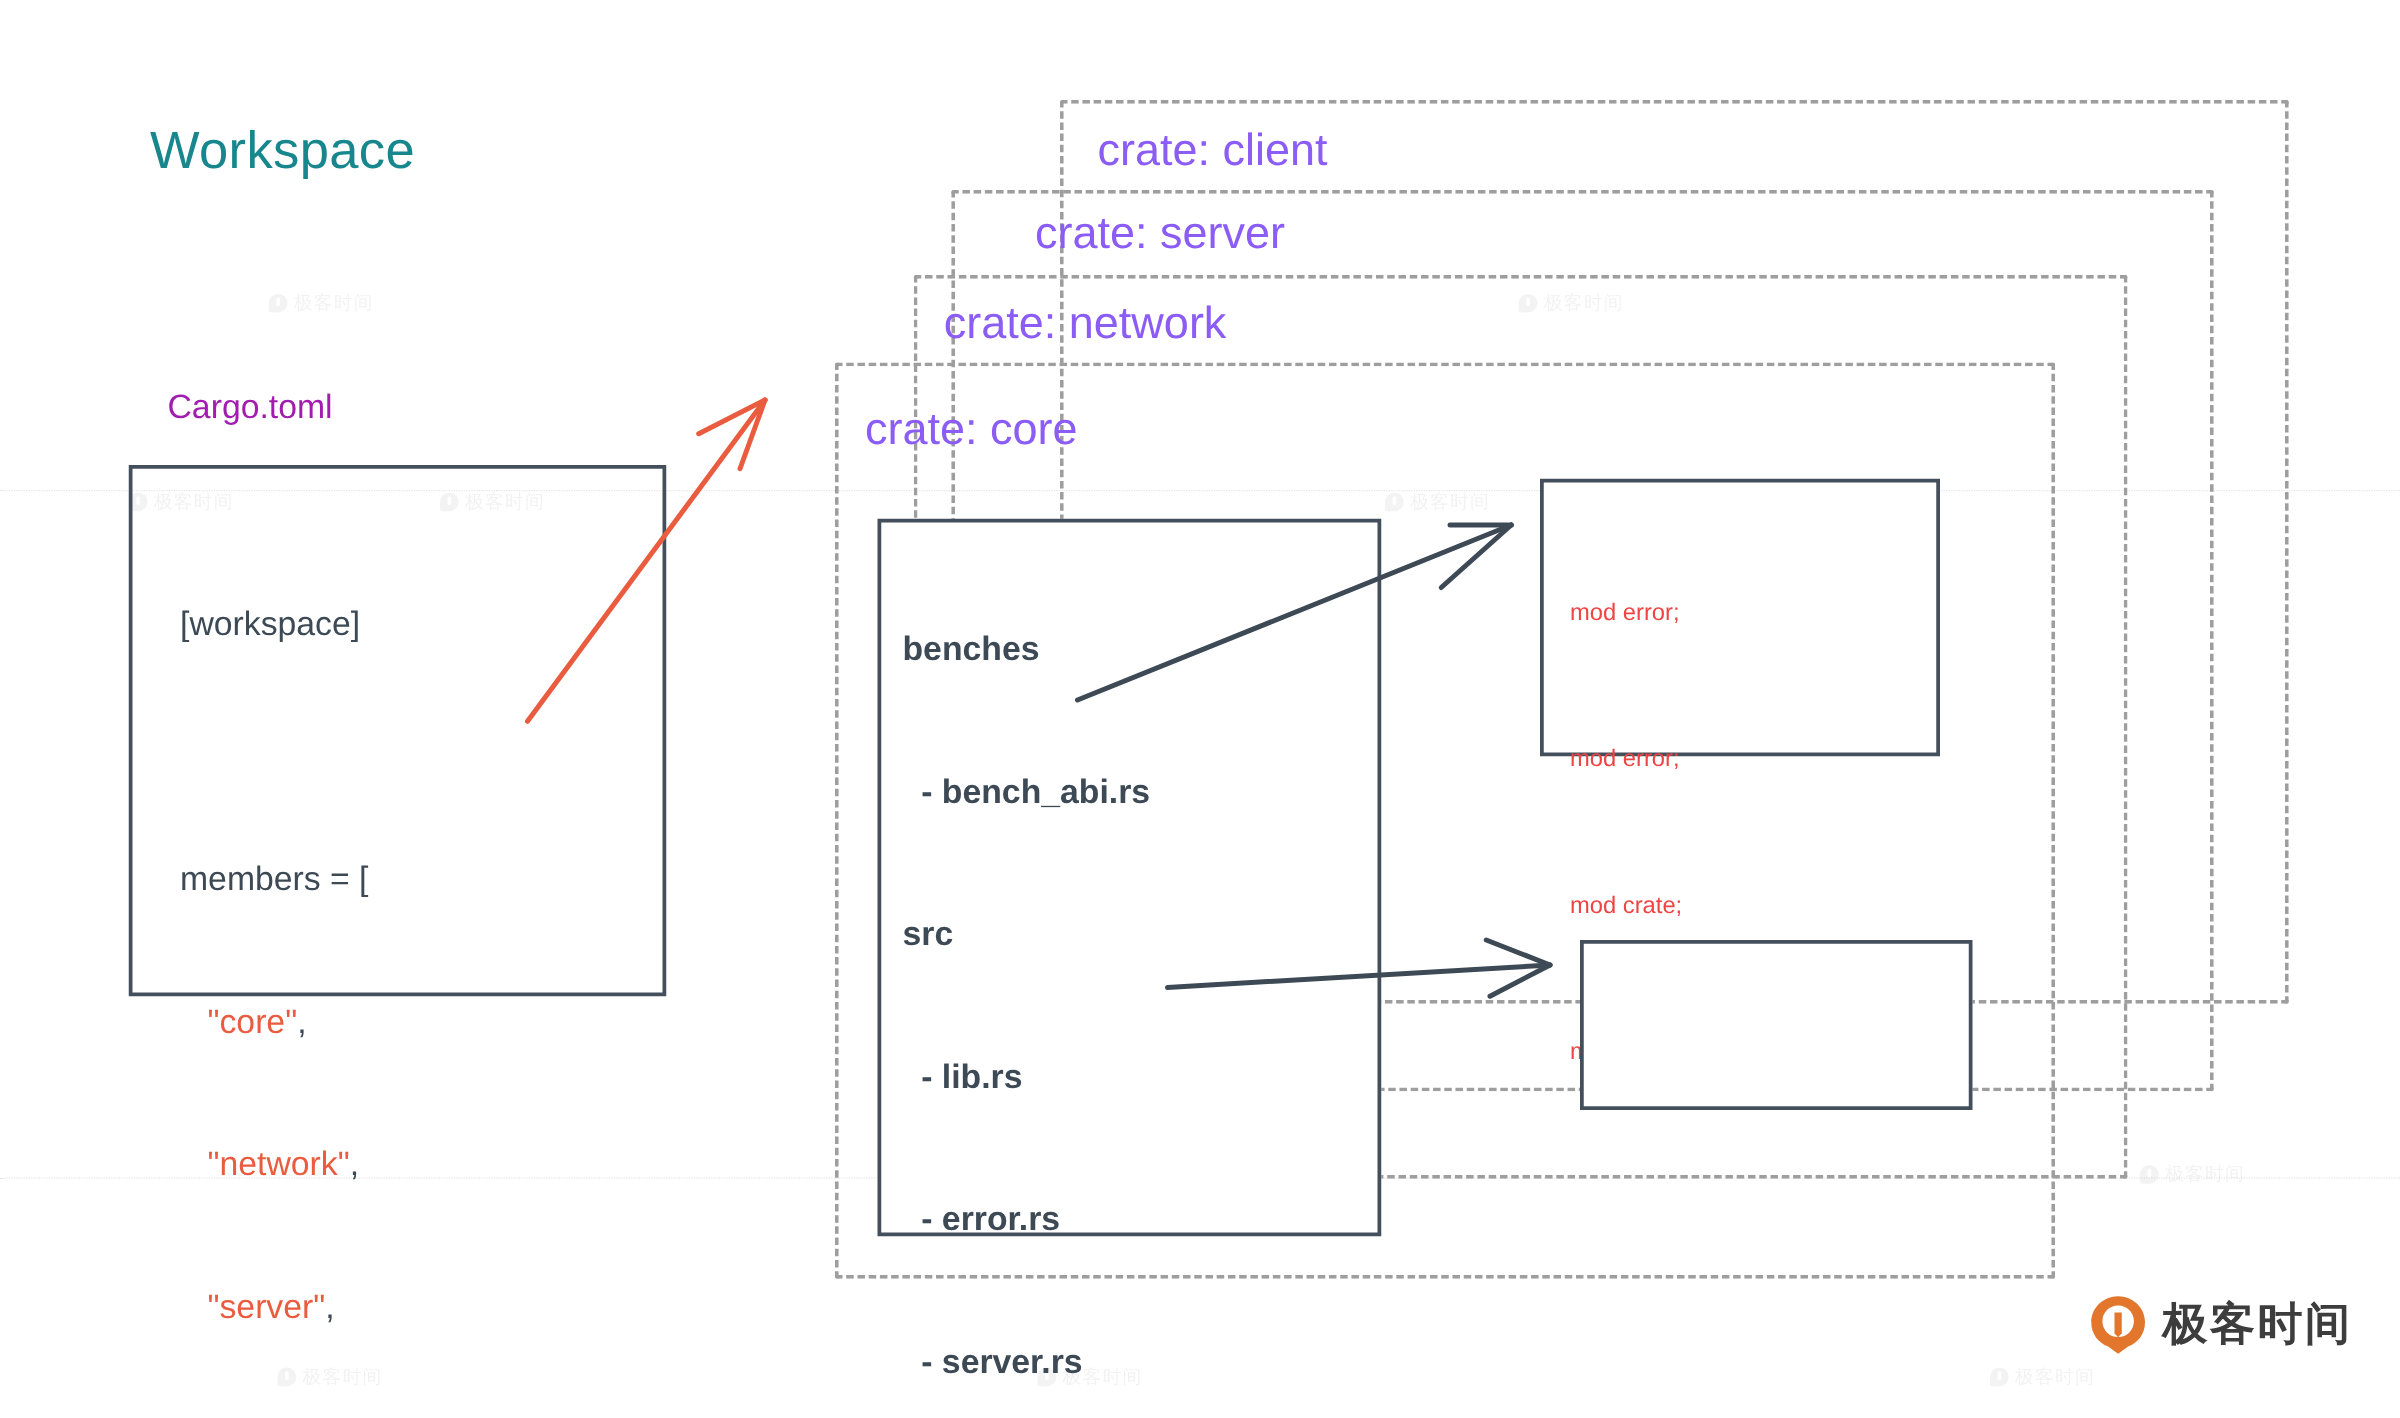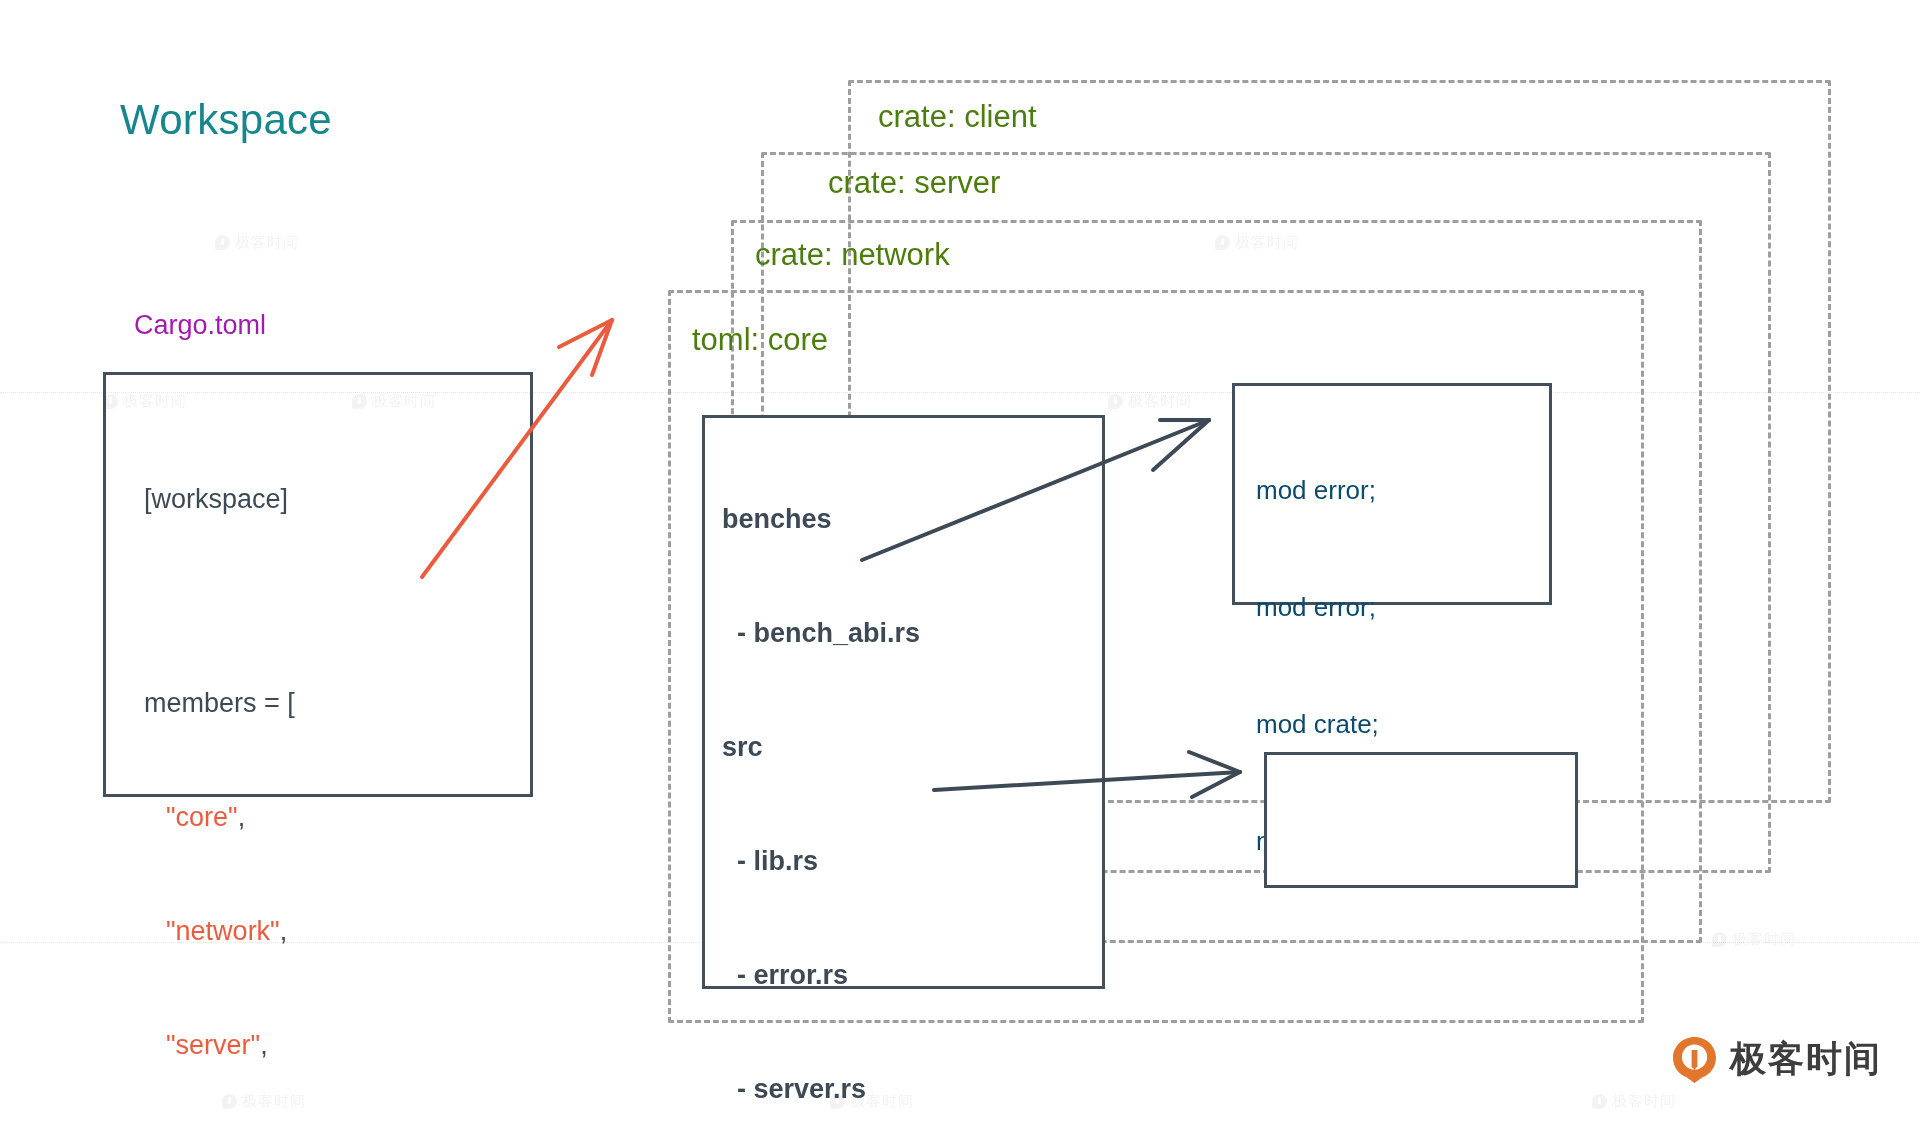--- a/index.html
+++ b/index.html
@@ -102,45 +102,45 @@
   
   .crate-frame {
     position: absolute;
     border: 3px dashed #9e9e9e;
     box-sizing: border-box;
     border-radius: 2px;
     background: transparent;
   }
   .crate-label {
     position: absolute;
-    font-size: 31px;
-    color: #4d7c0f;
+    font-size: 36px;
+    color: #8b5cf6;
     white-space: nowrap;
   }
 
   
   .solid-box {
     position: absolute;
     border: 3px solid #444f5c;
     box-sizing: border-box;
     background: #ffffff;
   }
   .tree-text {
     position: absolute;
     font-size: 27px;
     line-height: 38px;
     color: #3d4a56;
     white-space: pre;
   }
   .tree-text .ln { display: block; font-weight: bold; }
   .mod-text {
     position: absolute;
-    font-size: 26px;
+    font-size: 19px;
     line-height: 39px;
-    color: #0c4a6e;
+    color: #ef4444;
     white-space: pre;
   }
   .mod-text .ln { display: block; }
 
   
   .arrows {
     position: absolute;
     inset: 0;
     pointer-events: none;
   }
@@ -238,21 +238,21 @@
   <div class="crate-frame" style="left:848px; top:80px; width:983px; height:723px;"></div>
   <div class="crate-label" style="left:878px; top:99px;">crate: client</div>
 
   <div class="crate-frame" style="left:761px; top:152px; width:1010px; height:721px;"></div>
   <div class="crate-label" style="left:816px; top:165px;margin-left:12px;">crate: server</div>
 
   <div class="crate-frame" style="left:731px; top:220px; width:971px; height:723px;"></div>
   <div class="crate-label" style="left:755px; top:237px;">crate: network</div>
 
   <div class="crate-frame" style="left:668px; top:290px; width:976px; height:733px;"></div>
-  <div class="crate-label" style="left:692px; top:322px;">toml: core</div>
+  <div class="crate-label" style="left:692px; top:322px;">crate: core</div>
 
   <div class="solid-box" style="left:702px; top:415px; width:403px; height:574px;"></div>
   <div class="tree-text" style="left:722px; top:424px;">
     <span class="ln">benches</span>
     <span class="ln">  - bench_abi.rs</span>
     <span class="ln">src</span>
     <span class="ln">  - lib.rs</span>
     <span class="ln">  - error.rs</span>
     <span class="ln">  - server.rs</span>
     

